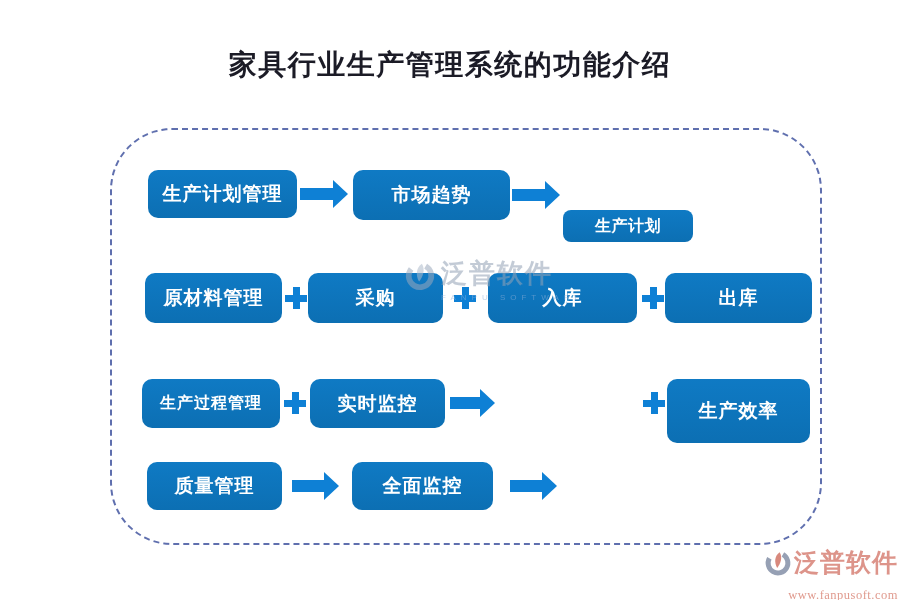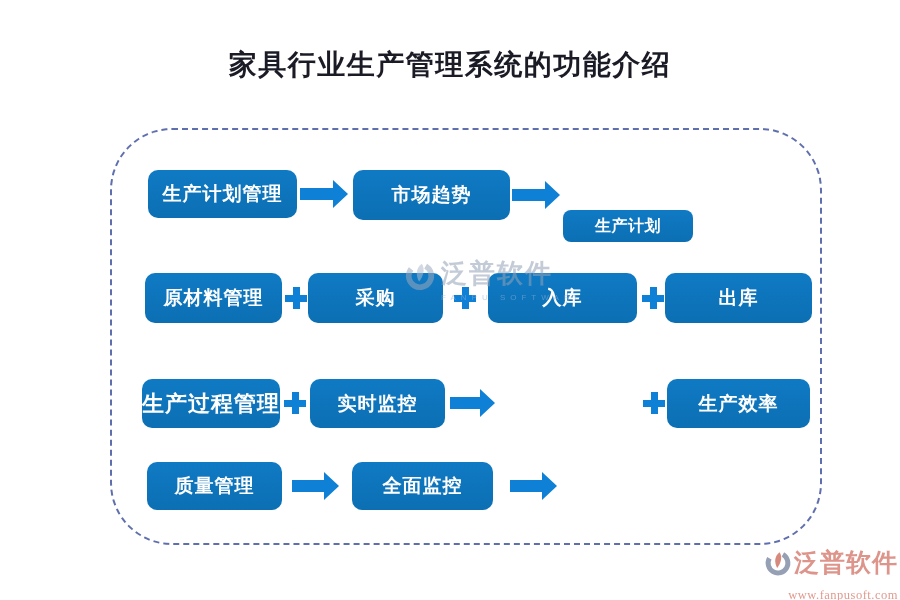--- a/index.html
+++ b/index.html
@@ -91,33 +91,33 @@
   </div>
   <div class="plus" style="left:454px;top:287px"></div>
   <div class="fbox" style="left:488px;top:273px;width:149px;height:50px">
     <span>入库</span>
   </div>
   <div class="plus" style="left:642px;top:287px"></div>
   <div class="fbox" style="left:665px;top:273px;width:147px;height:50px">
     <span>出库</span>
   </div>
 
-  <div class="fbox" style="left:142px;top:379px;width:138px;height:49px;font-size:22px">
+  <div class="fbox" style="left:142px;top:379px;width:138px;height:49px;font-size:16px">
     <span>生产过程管理</span>
   </div>
   <div class="plus" style="left:284px;top:392px"></div>
   <div class="fbox" style="left:310px;top:379px;width:135px;height:49px">
     <span>实时监控</span>
   </div>
   <div class="harrow" style="left:450px;top:389px;width:45px">
       <i class="shaft"></i>
       <i class="head"></i>
     </div>
   <div class="plus" style="left:643px;top:392px"></div>
-  <div class="fbox" style="left:667px;top:379px;width:143px;height:49px">
+  <div class="fbox" style="left:667px;top:379px;width:143px;height:64px">
     <span>生产效率</span>
   </div>
 
   <div class="fbox" style="left:147px;top:462px;width:135px;height:48px">
     <span>质量管理</span>
   </div>
   <div class="harrow" style="left:292px;top:472px;width:47px">
       <i class="shaft"></i>
       <i class="head"></i>
     </div>

